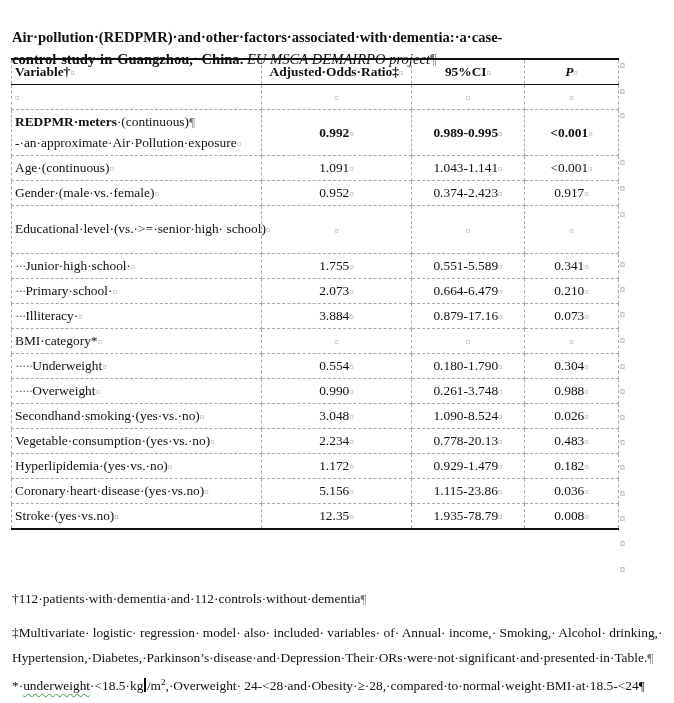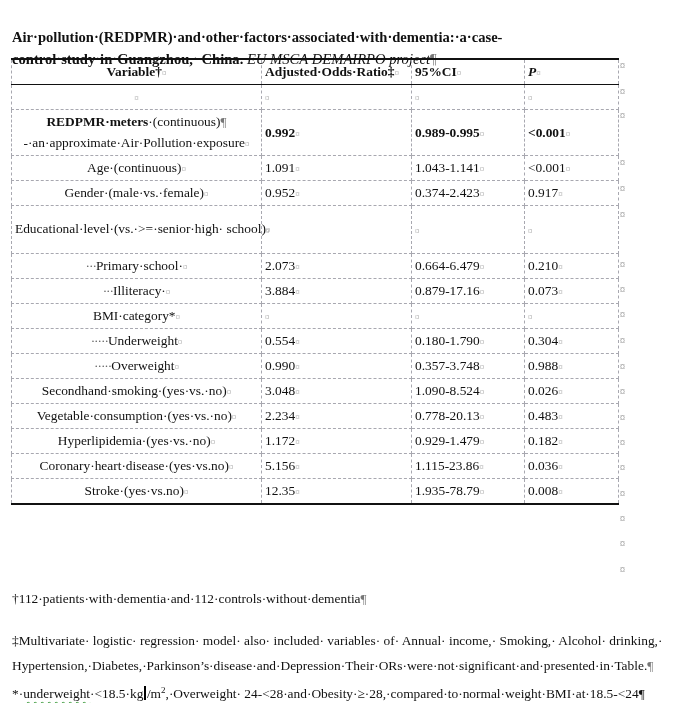--- a/index.html
+++ b/index.html
@@ -31,22 +31,22 @@
     white-space:nowrap;
     overflow:visible;
   }
   table.tbl tr.hdr td {
     border-top:2px solid #111;
     border-bottom:1.5px solid #111;
     font-weight:bold;
     height:24px;
   }
   table.tbl tr.last td { border-bottom:2px solid #111; }
-  td.c1 { text-align:center; }
-  td.c2, td.c3, td.c4 { }
+  td.c1 { text-align:left; }
+  td.c2, td.c3, td.c4 { text-align:center; }
   tr.bold td { font-weight:bold; }
   tr.r25 td { height:24px; }
   tr.r47 td { height:45px; }
   tr.r49 td { height:47px; }
   td.top { vertical-align:top; padding-top:2px; }
   .wrap { white-space:normal; line-height:24px; }
   .dots { color:#666; letter-spacing:-1px; }
   .rowmark {
     position:absolute; left:620px; font-size:10px; color:#777;
   }
@@ -111,20 +111,26 @@
     <td class="c4"><span>0.917</span><span class="cellmark">¤</span></td>
   </tr>
 
   <tr class="r49">
     <td class="c1 wrap top"><span>Educational·level·(vs.·&gt;=·senior·high· school)</span><span class="cellmark">¤</span></td>
     <td class="c2 top"><span class="cellmark">¤</span></td>
     <td class="c3 top"><span class="cellmark">¤</span></td>
     <td class="c4 top"><span class="cellmark">¤</span></td>
   </tr>
 
+  <tr class="r25">
+    <td class="c1"><span class="dots">···</span><span>Junior·high·school·</span><span class="cellmark">¤</span></td>
+    <td class="c2"><span>1.755</span><span class="cellmark">¤</span></td>
+    <td class="c3"><span>0.551-5.589</span><span class="cellmark">¤</span></td>
+    <td class="c4"><span>0.341</span><span class="cellmark">¤</span></td>
+  </tr>
 
   <tr class="r25">
     <td class="c1"><span class="dots">···</span><span>Primary·school·</span><span class="cellmark">¤</span></td>
     <td class="c2"><span>2.073</span><span class="cellmark">¤</span></td>
     <td class="c3"><span>0.664-6.479</span><span class="cellmark">¤</span></td>
     <td class="c4"><span>0.210</span><span class="cellmark">¤</span></td>
   </tr>
 
   <tr class="r25">
     <td class="c1"><span class="dots">···</span><span>Illiteracy·</span><span class="cellmark">¤</span></td>
@@ -143,21 +149,21 @@
   <tr class="r25">
     <td class="c1"><span class="dots">·····</span><span>Underweight</span><span class="cellmark">¤</span></td>
     <td class="c2"><span>0.554</span><span class="cellmark">¤</span></td>
     <td class="c3"><span>0.180-1.790</span><span class="cellmark">¤</span></td>
     <td class="c4"><span>0.304</span><span class="cellmark">¤</span></td>
   </tr>
 
   <tr class="r25">
     <td class="c1"><span class="dots">·····</span><span>Overweight</span><span class="cellmark">¤</span></td>
     <td class="c2"><span>0.990</span><span class="cellmark">¤</span></td>
-    <td class="c3"><span>0.357-3.748</span><span class="cellmark">¤</span></td>
+    <td class="c3"><span>0.261-3.748</span><span class="cellmark">¤</span></td>
     <td class="c4"><span>0.988</span><span class="cellmark">¤</span></td>
   </tr>
 
 
   <tr class="r25">
     <td class="c1"><span>Secondhand·smoking·(yes·vs.·no)</span><span class="cellmark">¤</span></td>
     <td class="c2"><span>3.048</span><span class="cellmark">¤</span></td>
     <td class="c3"><span>1.090-8.524</span><span class="cellmark">¤</span></td>
     <td class="c4"><span>0.026</span><span class="cellmark">¤</span></td>
   </tr>
@@ -208,16 +214,16 @@
 <span class="rowmark" style="top:412px">¤</span>
 <span class="rowmark" style="top:437px">¤</span>
 <span class="rowmark" style="top:462px">¤</span>
 <span class="rowmark" style="top:488px">¤</span>
 <span class="rowmark" style="top:513px">¤</span>
 <span class="rowmark" style="top:538px">¤</span>
 <span class="rowmark" style="top:564px">¤</span>
 
 <div class="footnotes">
   <div class="fn"><span>†112·patients·with·dementia·and·112·controls·without·dementia</span><span class="pilcrow">¶</span></div>
-  <div class="fn" style="margin-top:17px"><span>‡Multivariate· logistic· regression· model· also· included· variables· of· Annual· income,· Smoking,· Alcohol· drinking,·</span></div>
+  <div class="fn" style="margin-top:9px"><span>‡Multivariate· logistic· regression· model· also· included· variables· of· Annual· income,· Smoking,· Alcohol· drinking,·</span></div>
   <div class="fn"><span>Hypertension,·Diabetes,·Parkinson’s·disease·and·Depression·Their·ORs·were·not·significant·and·presented·in·Table.</span><span class="pilcrow">¶</span></div>
   <div class="fn"><span>*·</span><span class="squiggle">underweight</span><span>·&lt;18.5·kg</span><span class="caret"></span><span>/m</span><sup>2</sup><span>,·Overweight· 24-&lt;28·and·Obesity·≥·28,·compared·to·normal·weight·BMI·at·18.5-&lt;24</span><span class="pilcrow" style="color:#111">¶</span></div>
 </div>
 
 </body></html>

